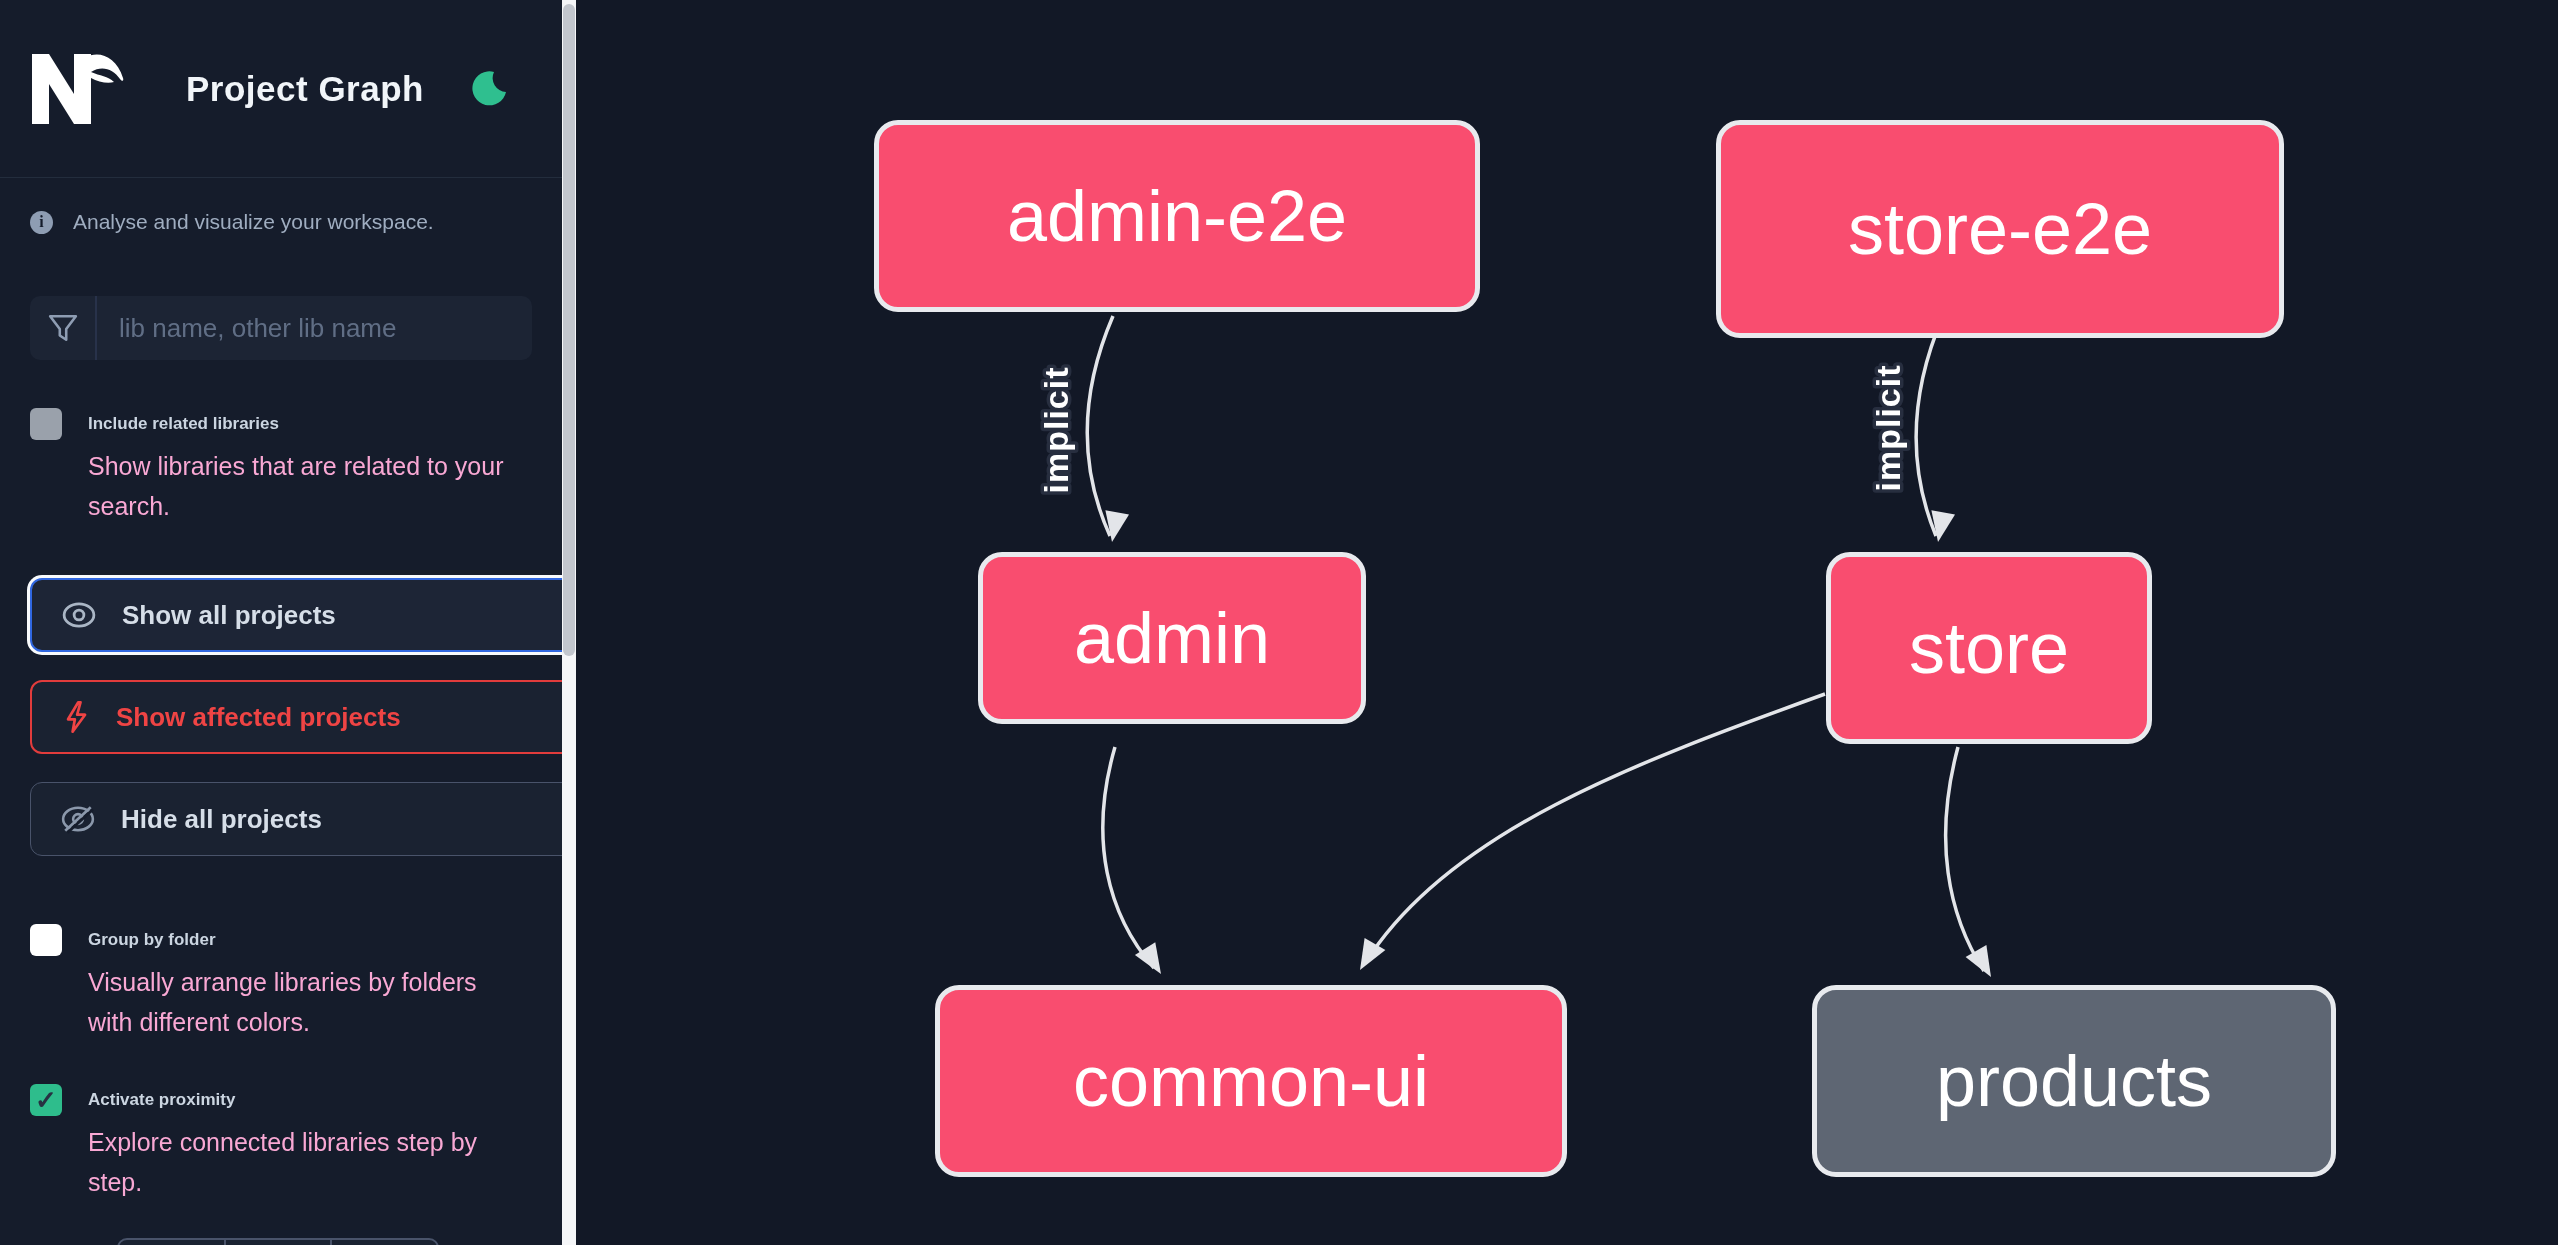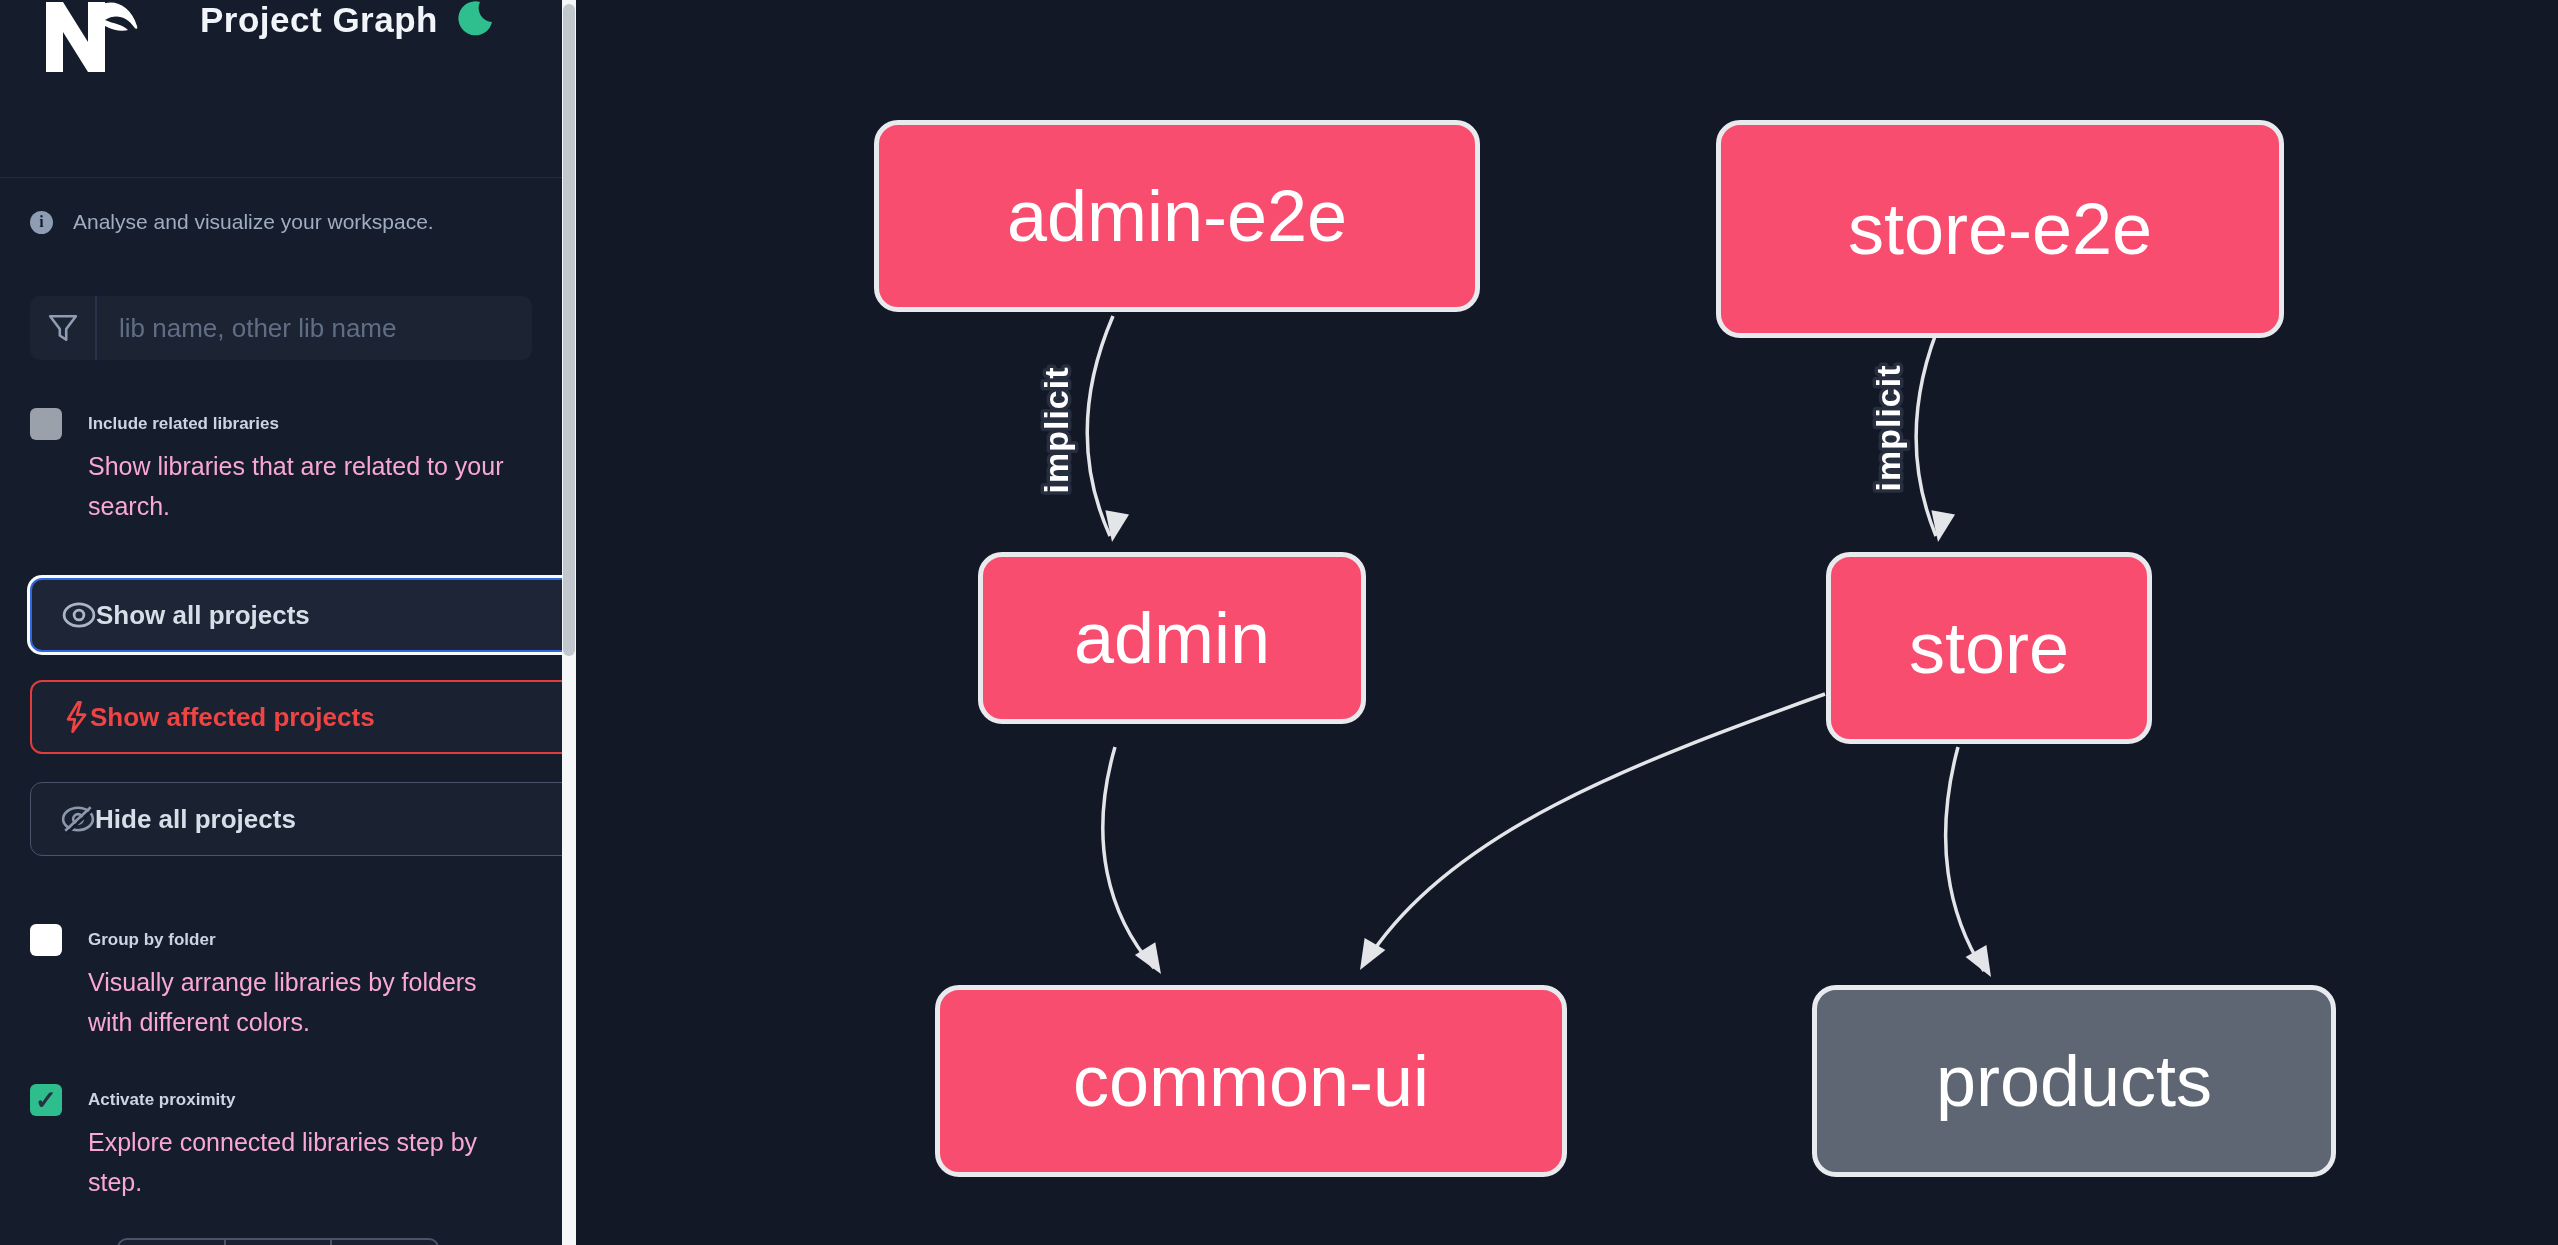--- a/index.html
+++ b/index.html
@@ -7,21 +7,21 @@
               font-family:"Liberation Sans", sans-serif; }
 
   
   .page { position:relative; width:2558px; height:1245px; }
   .sidebar { position:absolute; left:0; top:0; width:562px; height:1245px;
              background:#151c2b; overflow:hidden; }
   .canvas { position:absolute; left:576px; top:0; width:1982px; height:1245px;
             background:#121826; }
 
   
-  .sb-header { height:178px; display:flex; padding:0 44px;
+  .sb-header { height:178px; display:flex; align-items:center; padding:0 30px;
                border-bottom:1px solid #232d3d; }
   .logo { width:96px; height:74px; flex:0 0 auto; }
   .sb-title { margin-left:60px; font-size:35px; font-weight:700; color:#f1f5f9;
               letter-spacing:.5px; }
   .moon-btn { margin-left:auto; margin-right:24px; width:36px; height:38px;
               background:none; border:none; cursor:pointer; }
 
   
   .info-row { display:flex; align-items:center; gap:20px; padding:0 30px; margin-top:32px; }
   .info-icon { width:23px; height:23px; border-radius:50%; background:#8e9db3;
@@ -45,21 +45,21 @@
   .opt-box { width:32px; height:32px; border-radius:6px; flex:0 0 auto; margin-top:2px; }
   .opt-box.gray  { background:#9aa1ab; }
   .opt-box.white { background:#ffffff; }
   .opt-box.green { background:#2ebd8c; display:flex; align-items:center;
                    justify-content:center; color:#273142; font-size:26px; font-weight:700; }
   .opt-label { font-size:17px; font-weight:700; color:#cbd5e1; line-height:36px; }
   .opt-desc  { font-size:25px; color:#f9a8d4; line-height:40px; margin-top:4px; max-width:430px; }
 
   
   .sb-btn { margin:0 30px; width:574px; height:74px; border-radius:12px;
-            display:flex; align-items:center; padding:0 30px;
+            display:flex; align-items:center; gap:26px; padding:0 30px;
             background:#1a2231; cursor:pointer; border:1px solid #49536a; }
   .sb-btn .btn-label { font-size:26px; font-weight:700; color:#d6dee8; }
   .sb-btn.focused { background:#1d2536; border:2px solid #3067e0;
                     box-shadow:0 0 0 3px #f8fafc; }
   .sb-btn.danger { border:2px solid #e23c3c; }
   .sb-btn.danger .btn-label { color:#ef4444; }
 
   
   .stepper { position:absolute; left:117px; top:1238px; width:322px; height:48px;
              border:2px solid #49536a; border-radius:10px; background:#1a2231;

